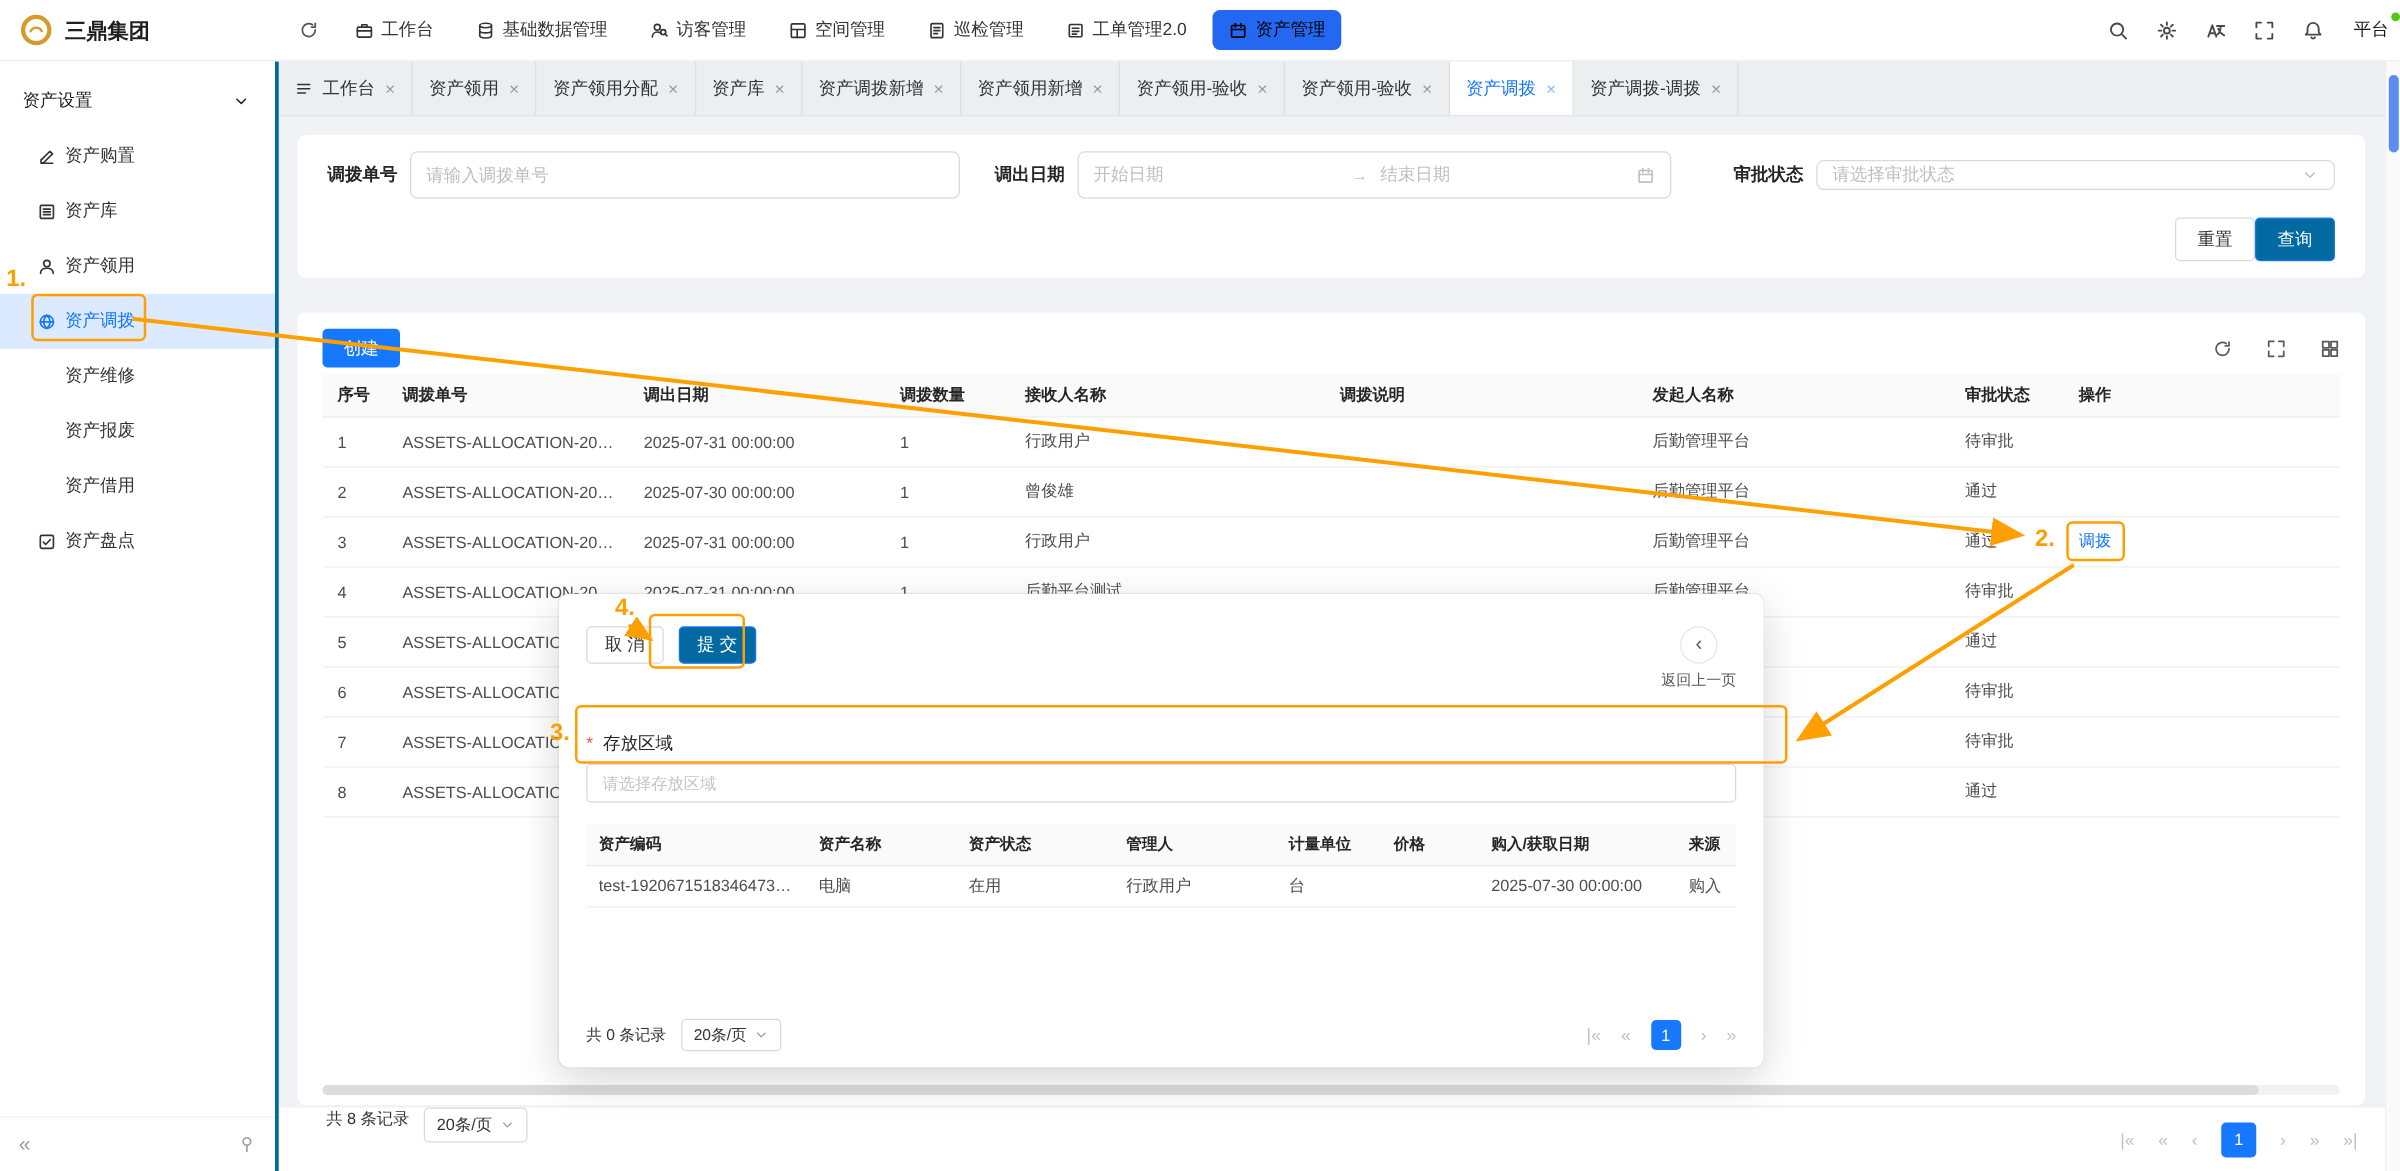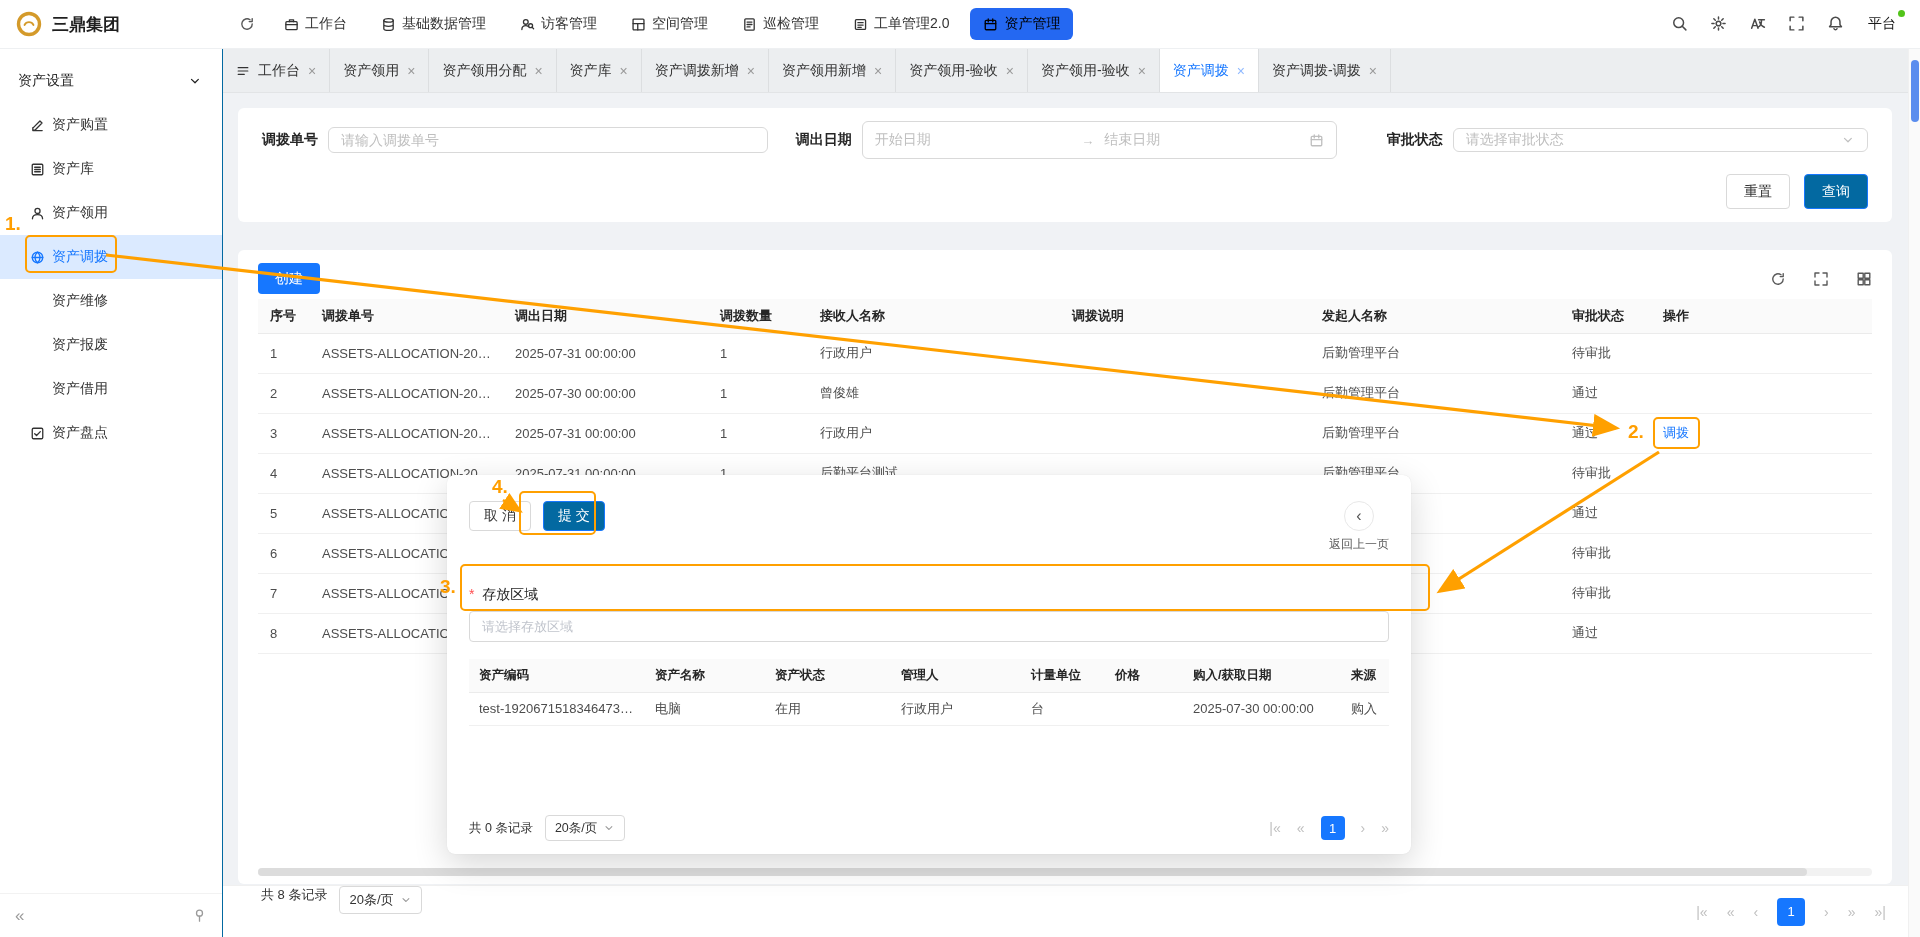--- a/index.html
+++ b/index.html
@@ -7,55 +7,55 @@
 body{font-family:"Liberation Sans","DejaVu Sans",sans-serif;font-size:14px;color:#333;background:#f0f2f5;position:relative}
 .ico{display:inline-flex;align-items:center;justify-content:center}
 
 .header{position:absolute;top:0;left:0;width:1920px;height:49px;background:#fff;border-bottom:1px solid #eef0f2;display:flex;align-items:center;z-index:300}
 .logo{width:223px;display:flex;align-items:center;gap:9px;padding-left:15px;flex:none}
 .logo-text{font-size:17px;font-weight:bold;color:#1f1f1f;white-space:nowrap}
 .reload{margin-left:16px;color:#555;cursor:pointer}
 .topnav{display:flex;align-items:center;margin-left:16px;gap:8px}
 .nav-item{display:flex;align-items:center;gap:6px;padding:7px 13px;border-radius:6px;color:#333;cursor:pointer;white-space:nowrap}
 .nav-item.active{background:#2468f2;color:#000000}
-.header-right{margin-left:auto;display:flex;align-items:flex-start;padding-right:24px}
+.header-right{margin-left:auto;display:flex;align-items:flex-end;padding-right:9px}
 .h-icons{display:flex;align-items:center;gap:22px;color:#4a4a4a}
 .h-icons .h-icon{cursor:pointer;display:inline-flex}
 .platform{margin-left:24px;position:relative;font-weight:500;color:#1a1a1a;cursor:pointer}
 .platform .badge{position:absolute;top:-5px;right:-9px;width:7px;height:7px;border-radius:50%;background:#52c41a}
 
-.sidebar{position:absolute;top:49px;left:0;width:223px;bottom:0;background:#fff;border-right:1px solid #0369a1;z-index:200;display:flex;flex-direction:column}
+.sidebar{position:absolute;top:49px;left:0;width:223px;bottom:0;background:#fff;border-right:3px solid #0369a1;z-index:200;display:flex;flex-direction:column}
 .side-group{height:44px;margin-top:10px;display:flex;align-items:center;justify-content:space-between;padding:0 20px 0 18px;color:#1f1f1f;cursor:pointer}
 .side-item{height:44px;display:flex;align-items:center;padding-left:29px;gap:7px;color:#333;cursor:pointer}
 .side-item .side-ico{width:16px;height:16px;flex:none}
 .side-item.active{background:#dbeaff;color:#1677ff}
 .side-footer{margin-top:auto;height:44px;border-top:1px solid #f2f2f2;display:flex;align-items:center;justify-content:space-between;padding:0 15px;color:#9b9b9b}
 .side-footer .collapse{font-size:17px;cursor:pointer}
 
 .main{position:absolute;left:223px;top:49px;right:0;bottom:0}
 .tabbar{height:44px;background:#eceef0;border-bottom:1px solid #e2e4e6;display:flex;align-items:stretch;overflow:hidden}
 .tab{display:flex;align-items:center;gap:8px;padding:0 13px;color:#333;border-right:1px solid #dcdee0;cursor:pointer;white-space:nowrap;font-size:14px}
 .tab.active{background:#fff;color:#1677ff}
 .tab .close{color:#999;font-size:14px;cursor:pointer}
 .tab.active .close{color:#8fb9ff}
 .content{position:absolute;top:44px;left:0;right:0;bottom:52px;overflow:hidden}
 
 .filter-card{margin:15px 28px 0 15px;background:#fff;border-radius:6px;padding:13px 24px 14px;height:114px}
 .filter-row{display:flex;align-items:center}
 .f-label{font-weight:700;color:#262626;margin-right:10px;white-space:nowrap}
 .ml28{margin-left:28px}.ml50{margin-left:50px}
-.f-input{width:449px;height:26px;border:1px solid #d9d9d9;border-radius:6px;padding:0 12px;font-size:14px;color:#c2410c;outline:none;font-family:inherit}
+.f-input{width:449px;height:38px;border:1px solid #d9d9d9;border-radius:6px;padding:0 12px;font-size:14px;color:#c2410c;outline:none;font-family:inherit}
 .f-input::placeholder{color:#bfbfbf}
 .f-range{width:485px;height:38px;border:1px solid #d9d9d9;border-radius:6px;display:flex;align-items:center;padding:14px 12px;cursor:pointer}
 .f-range .ph{flex:1}
 .range-arrow{color:#bfbfbf;margin:0 10px;font-size:13px}
 .f-range .cal{color:#bfbfbf;margin-left:8px}
 .f-select{width:424px;height:24px;border:1px solid #d9d9d9;border-radius:6px;display:flex;align-items:center;justify-content:space-between;padding:0 12px;cursor:pointer;color:#bfbfbf}
 .ph{color:#bfbfbf;font-size:14px;white-space:nowrap;overflow:hidden}
-.filter-actions{display:flex;justify-content:flex-end;gap:14px;margin-top:15px}
+.filter-actions{display:flex;justify-content:flex-end;gap:0;margin-top:15px}
 .btn{height:35px;padding:0 17px;border-radius:4px;font-size:14px;cursor:pointer;font-family:inherit}
 .btn-default{background:#fff;border:1px solid #d9d9d9;color:#333}
 .btn-primary{background:#0369a1;border:1px solid #1677ff;color:#fff}
 
 .table-card{margin:28px 28px 0 15px;background:#fff;border-radius:6px;padding:8px 20px 0;height:634px;position:relative}
 .card-toolbar{display:flex;align-items:center;height:41px}
 .create-btn{height:31px;padding:0 17px;background:#1677ff;color:#fff;border:none;border-radius:4px;font-size:14px;cursor:pointer;font-family:inherit}
 .toolbar-icons{margin-left:auto;display:flex;gap:27px;color:#595959}
 .toolbar-icons span{cursor:pointer;display:inline-flex}
 table.grid{width:100%;border-collapse:collapse;table-layout:fixed;font-size:13px}

